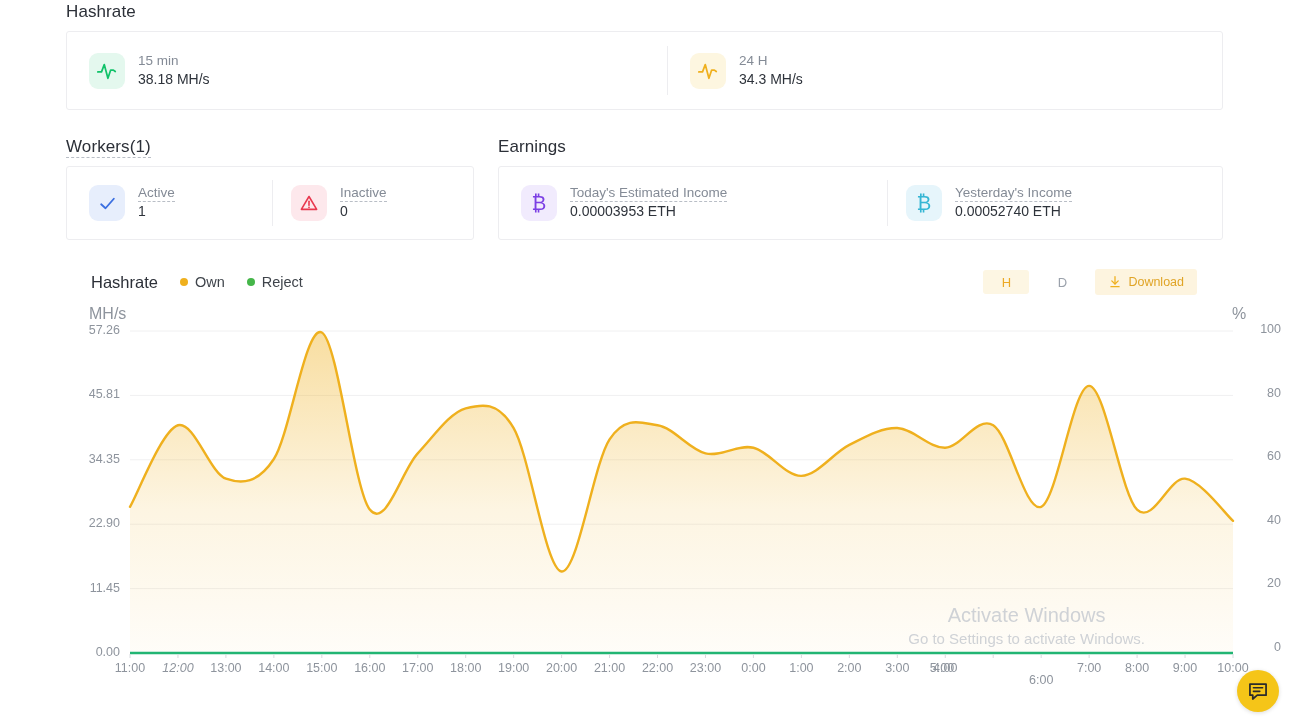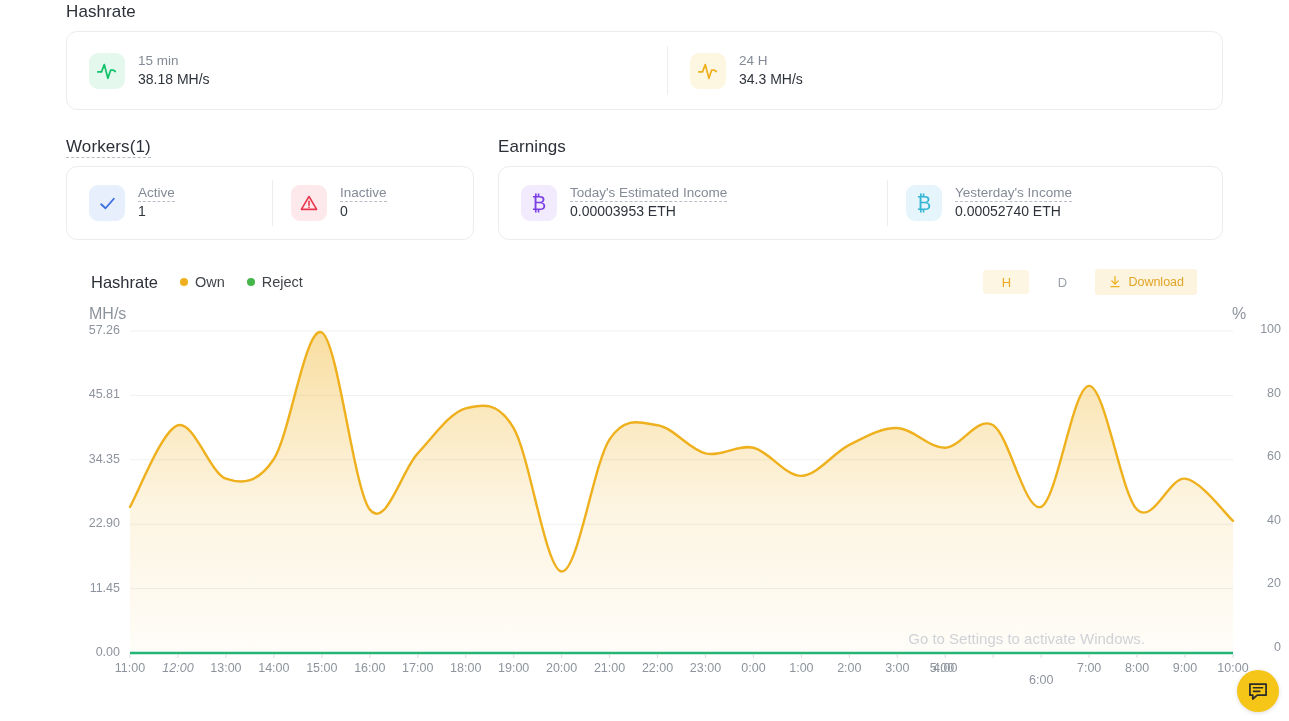--- a/index.html
+++ b/index.html
@@ -13,21 +13,21 @@
   .page { position: relative; width: 1289px; height: 721px; padding: 0 66px; }
 
   .section-title {
     font-size: 17px; color: #2c3038; font-weight: 400;
     letter-spacing: .1px;
   }
   .dashed { border-bottom: 1px dashed #b9bec6; padding-bottom: 1px; }
 
   
   .card {
-    background: #fff; border: 1px solid #ededf0; border-radius: 11px;
+    background: #fff; border: 1px solid #ededf0; border-radius: 3px;
   }
   .stat {
     display: flex; align-items: center; gap: 13px;
   }
   .tile {
     width: 36px; height: 36px; border-radius: 9px;
     display: flex; align-items: center; justify-content: center;
     flex: none;
   }
   .stat-text { display: flex; flex-direction: column; gap: 3px; line-height: 1.1; }
@@ -308,20 +308,21 @@
           <line x1="927.2173913043479" x2="927.2173913043479" y1="349" y2="353" stroke="#d8dade"></line>
           <line x1="975.1739130434783" x2="975.1739130434783" y1="349" y2="353" stroke="#d8dade"></line>
           <line x1="1023.1304347826087" x2="1023.1304347826087" y1="349" y2="353" stroke="#d8dade"></line>
           <line x1="1071.086956521739" x2="1071.086956521739" y1="349" y2="353" stroke="#d8dade"></line>
           <line x1="1119.0434782608695" x2="1119.0434782608695" y1="349" y2="353" stroke="#d8dade"></line>
           <line x1="1167" x2="1167" y1="349" y2="353" stroke="#d8dade"></line>
         </svg>
     </div>
 
     <div id="watermark">
+      <div id="wm-title">Activate Windows</div>
       <div id="wm-sub">Go to Settings to activate Windows.</div>
     </div>
   </div>
 
   <div id="chat-fab">
     <svg width="22" height="22" viewBox="0 0 24 24">
       <path d="M3.2 4.4 h17.6 v12.1 h-9.6 l-4.9 4.2 v-4.2 h-3.1 z" fill="none" stroke="#2b2b2b" stroke-width="1.9" stroke-linejoin="round"></path>
       <line x1="7" y1="8.4" x2="17" y2="8.4" stroke="#2b2b2b" stroke-width="1.7" stroke-linecap="round"></line>
       <line x1="7" y1="12.4" x2="14" y2="12.4" stroke="#2b2b2b" stroke-width="1.7" stroke-linecap="round"></line>
     </svg>

